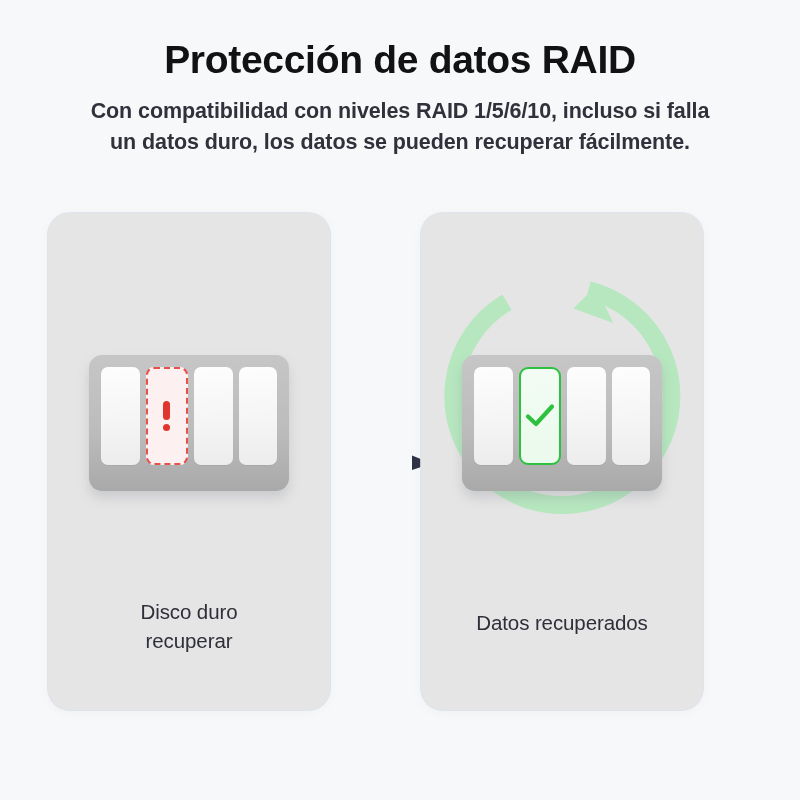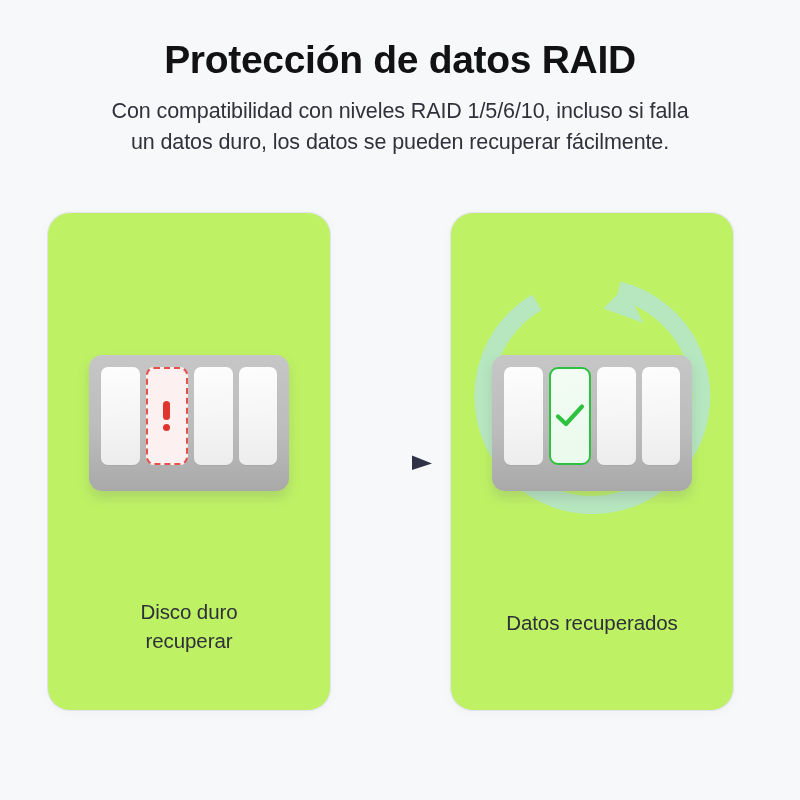--- a/index.html
+++ b/index.html
@@ -37,40 +37,40 @@
     letter-spacing: -0.3px;
     line-height: 1.12;
     margin: 0;
   }
   .subtitle {
     margin: 14px auto 0 auto;
     width: 740px;
     font-size: 21.5px;
     line-height: 1.45;
     color: #30313a;
-    font-weight: 400;
+    font-weight: 700;
     letter-spacing: -0.1px;
   }
 
   
   .card {
     position: absolute;
-    background: #bef264;
+    background: #e5e5e5;
     border-radius: 22px;
     box-shadow: 0 2px 10px rgba(120,128,145,0.07),
                 0 0 0 1px rgba(225,228,235,0.85);
   }
   .card-left {
     left: 48px;
     top: 213px;
     width: 282px;
     height: 497px;
   }
   .card-right {
-    left: 451px;
+    left: 421px;
     top: 213px;
     width: 282px;
     height: 497px;
     text-decoration: underline;
   }
 
   .card-caption {
     position: absolute;
     left: 0;
     width: 100%;

